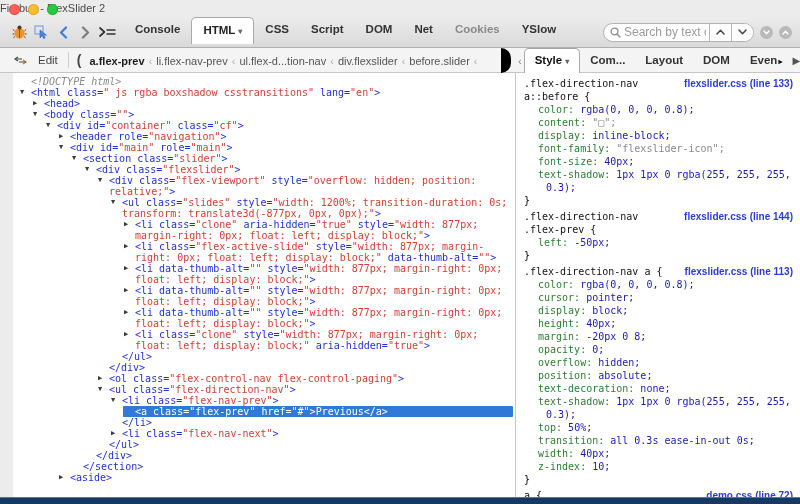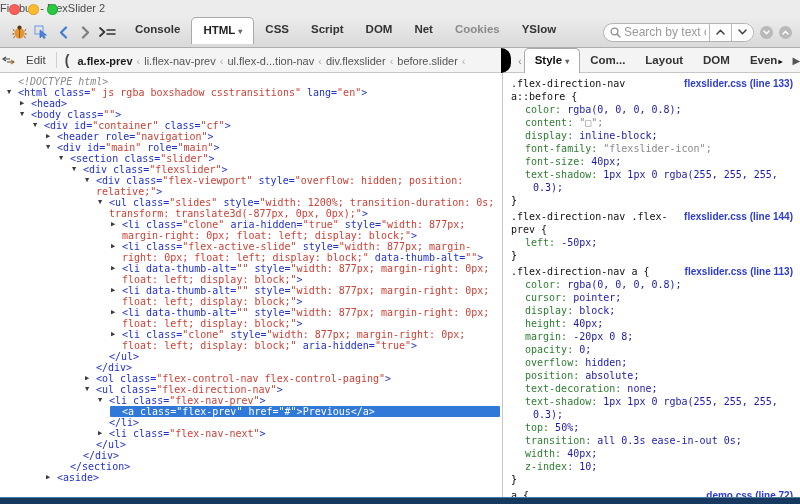--- a/index.html
+++ b/index.html
@@ -29,39 +29,39 @@
             border-radius:10px; overflow:hidden; }
   .search .mag { display:flex; align-items:center; padding-left:6px; }
   .search input { border:none; outline:none; width:88px; font-size:12px; color:#333; padding:0 3px;
                   font-family:"Liberation Sans",sans-serif; }
   .search input::placeholder { color:#9a9a9a; }
   .sbtn { width:22px; border-left:1px solid #b9b9b9; display:flex; align-items:center; justify-content:center; background:#fdfdfd; }
   .circ { width:13px; height:13px; border-radius:50%; background:#b9b9b9; display:flex; align-items:center; justify-content:center; }
 
   
   .row2 { height:25px; background:#f4f4f4; border-bottom:1px solid #c6c6c6; display:flex; }
-  .crumbbar { width:504px; flex:none; display:flex; align-items:center; padding:0 4px 0 0; overflow:hidden; white-space:nowrap; }
+  .crumbbar { width:504px; flex:none; display:flex; align-items:center; padding:0 4px 0 12px; overflow:hidden; white-space:nowrap; }
   .editbtn { font-size:11.5px; color:#444; margin:0 10px 0 10px; }
   .vsep { width:1px; height:16px; background:#cfcfcf; margin-right:8px; }
   .crumbparen { font-size:14px; font-weight:700; color:#444; margin-right:4px; }
   .crumb { font-size:11px; color:#555; margin:0 4px; }
   .crumb.first { font-weight:700; color:#1d1d1d;margin-top:44px; }
   .csep { color:#b0b0b0; font-size:11px; }
   .sidewrap { flex:1; position:relative; display:flex; align-items:flex-end; padding-left:14px; }
   .splitknob { position:absolute; left:-3px; top:0; width:10px; height:25px; background:#000;
                border-radius:0 10px 10px 0; }
   .sscroll { font-size:11px; color:#8a8a8a; margin:0 2px 5px 0; }
   .stab { padding:5px 10px 6px; font-size:11.5px; font-weight:700; color:#333; white-space:nowrap; }
   .stab.active { background:#fff; border:1px solid #a9a9a9; border-bottom:none; border-radius:5px 5px 0 0;
                  padding-bottom:7px; margin-bottom:-1px; color:#111; }
   .trunc { font-size:8px; color:#111; margin-left:1px; }
   .overflow-arrow { font-size:10px; color:#555; margin:0 4px 6px auto; }
 
   
-  .content { display:flex; height:424px; background:#fff; }
+  .content { display:flex; height:424px; background:#fff;margin-left:13px; }
   .html-panel { width:503px; flex:none; border-right:1px solid #c9c9c9; padding:3px 2px 0 6px; overflow:hidden; background:#fff; }
   .tl { display:flex; font:10px/11px "DejaVu Sans Mono", monospace; white-space:pre-wrap; word-break:break-word; }
   .tw { width:12px; flex:none; font-size:7px; line-height:11px; color:#3c3c3c; padding-left:1px; }
   .tc { flex:1; }
   .tc span.b { color:#2230d0; }
   .tc span.r { color:#cf4036; }
   .tc span.t { color:#000; }
   .tc span.doc { color:#8a8a8a; font-style:italic; }
   .tl.sel { background:#3179d8; border-radius:1px; }
   .tl.sel .tc span { color:#fff; }

